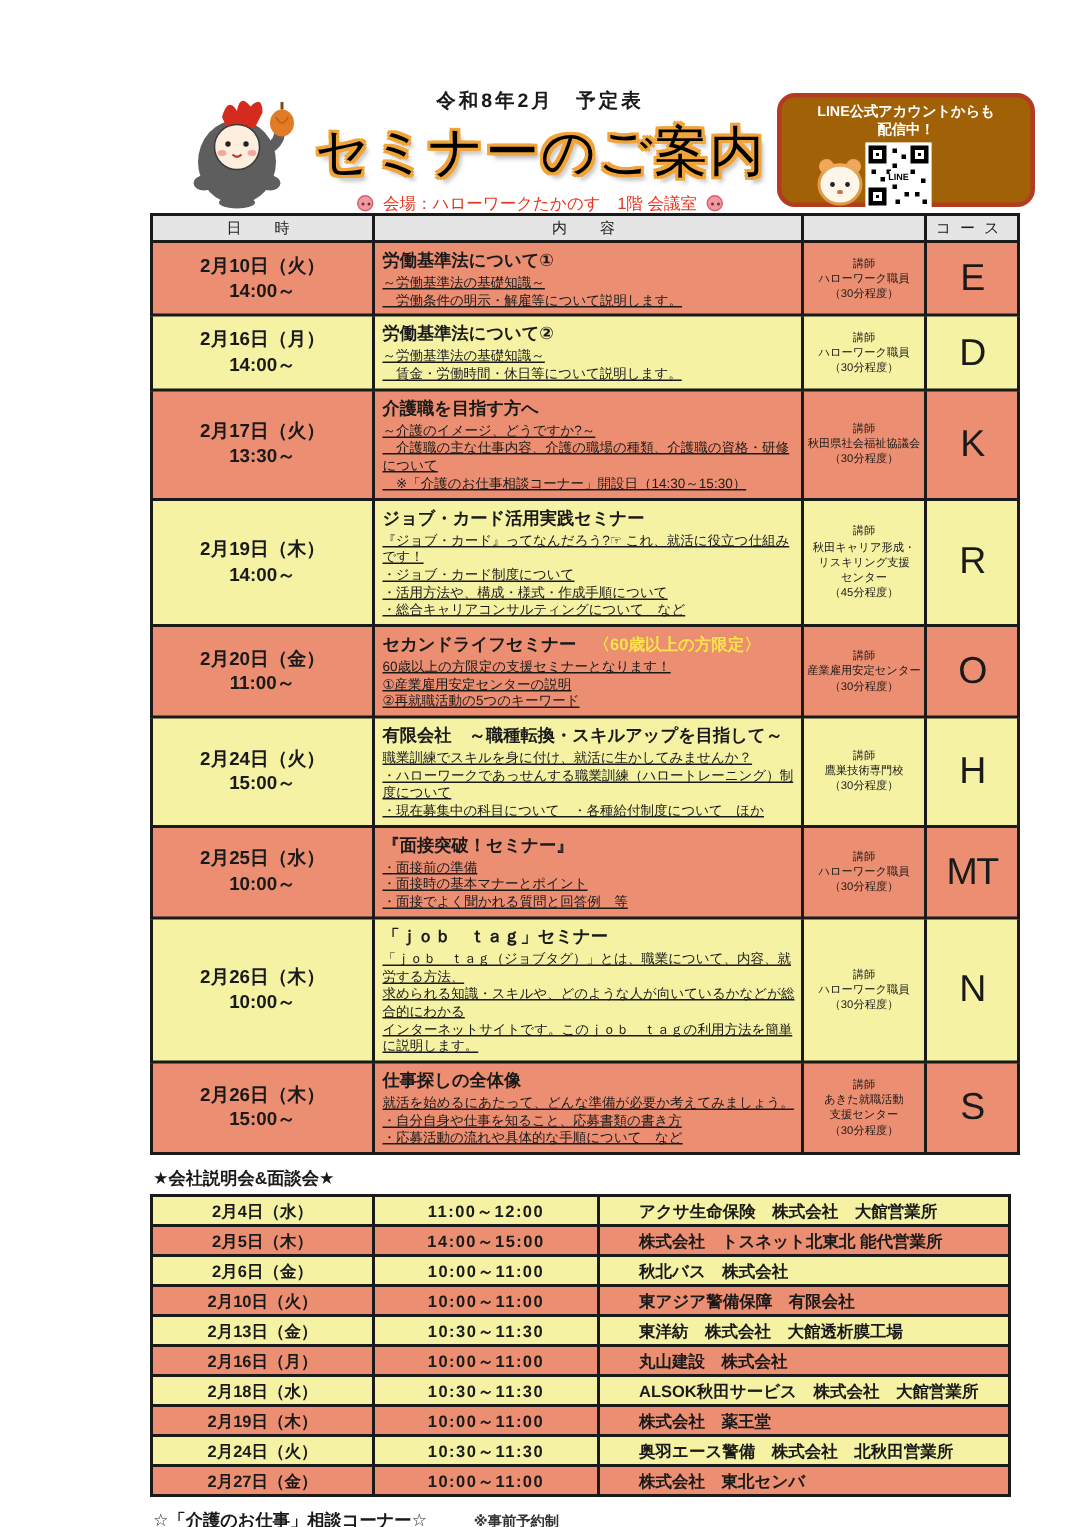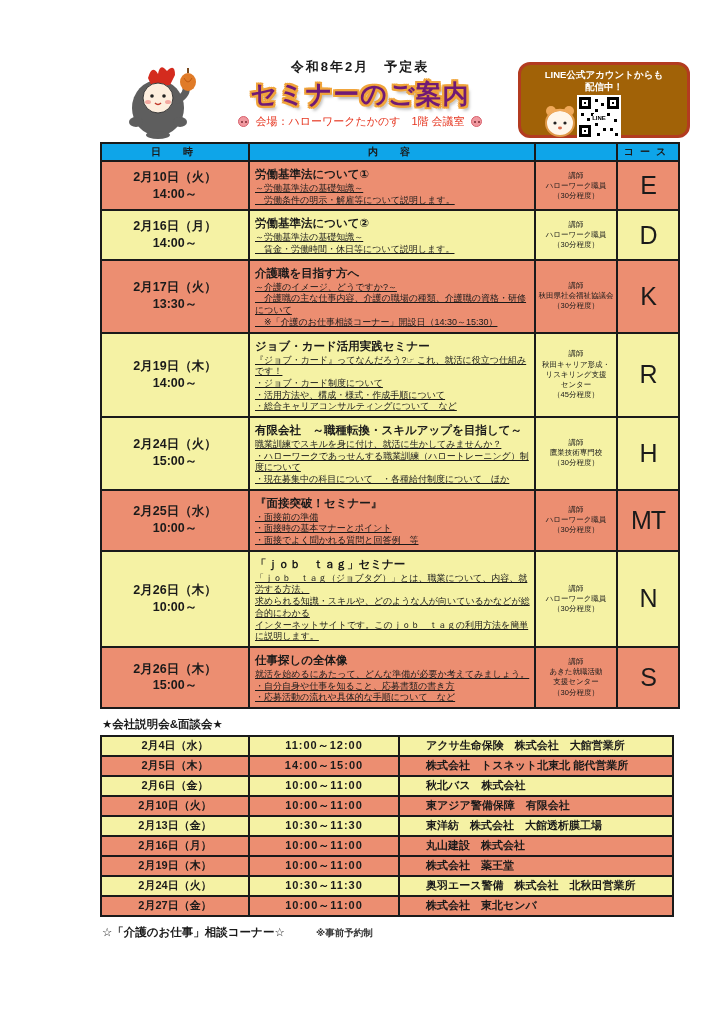--- a/index.html
+++ b/index.html
@@ -6,40 +6,40 @@
   html,body { width:720px; background:#ffffff; }
   body { height:1018px; font-family:"Liberation Sans","DejaVu Sans",sans-serif; color:#1a1a1a; overflow:hidden; }
   .page { position:relative; width:720px; height:1018px; padding:58px 0 0 100px; }
   .content { width:574px; }
 
   
   .header { position:relative; height:84px; width:640px; }
   .mascot { position:absolute; left:18px; top:2px; width:88px; height:82px; }
   .title-block { position:absolute; left:110px; top:0; width:300px; text-align:center; }
   .schedule-label { font-size:13px; font-weight:bold; letter-spacing:2px; }
-  .main-title { margin-top:1px; font-size:26px; font-weight:bold; letter-spacing:1px; color:#701a75;
+  .main-title { margin-top:1px; font-size:36px; font-weight:normal; letter-spacing:1px; color:#000000;
     text-shadow:2px 2px 0 #f0a43a,-2px 2px 0 #f0a43a,2px -2px 0 #f0a43a,-2px -2px 0 #f0a43a,
                 0 2px 0 #f0a43a,0 -2px 0 #f0a43a,2px 0 0 #f0a43a,-2px 0 0 #f0a43a,3px 4px 3px rgba(120,120,120,.55);
     white-space:nowrap; }
   .venue-line { margin-top:2px; font-size:11px; font-weight:normal; color:#e6341e; display:flex; align-items:center; justify-content:center; gap:6px; white-space:nowrap; }
   .oni { width:11px; height:11px; border-radius:50%; background:#f099a0; border:1px solid #d8606c; position:relative; display:inline-block; }
   .oni::before { content:""; position:absolute; left:2px; top:4px; width:2px; height:2px; background:#7c2b33; border-radius:50%; box-shadow:4px 0 0 #7c2b33; }
   .line-box { position:absolute; left:418px; top:4px; width:172px; height:76px; background:#a16207; border:3px solid #b33b20; border-radius:12px; padding:4px 4px 2px 4px; text-align:center; }
   .line-box-text { color:#ffffff; font-size:9.5px; font-weight:bold; line-height:1.25; white-space:pre-line; }
   .line-qr-wrap { position:relative; height:44px; margin-top:2px; }
   .line-qr-wrap .qr { position:absolute; left:52px; top:0; }
   .hamster { position:absolute; left:18px; top:8px; width:34px; height:36px; }
 
   
   table { border-collapse:collapse; width:578px; table-layout:fixed; }
   td,th { border:2px solid #1a1a1a; vertical-align:middle; }
   tr[data-tone="salmon"] > td { background:#ec8e71; }
   tr[data-tone="yellow"] > td { background:#f5f2a4; }
 
-  .seminar-table th { background:#0ea5e9; font-size:10px; font-weight:bold; letter-spacing:6px; padding:1px 0; }
+  .seminar-table th { background:#e5e5e5; font-size:10px; font-weight:normal; letter-spacing:6px; padding:1px 0; }
   .col-date { width:148px; } .col-body { width:286px; } .col-lect { width:82px; } .col-course { width:62px; }
   .cell-date { text-align:center; font-weight:bold; font-size:12.5px; line-height:1.35; }
   .cell-body { padding:2px 4px 3px 5px; }
   .sem-title { font-size:11.5px; font-weight:bold; }
   .title-note { font-size:11px; font-weight:bold; color:#ffe14d; text-shadow:0 0 1px #c96; }
   .sem-detail { font-size:9px; line-height:1.3; white-space:pre-line; margin-top:1px;text-decoration:underline; }
   .cell-lect { text-align:center; font-size:7.5px; font-weight:normal; line-height:1.35; white-space:pre-line; padding:1px; }
   .cell-course { text-align:center; font-size:25px; letter-spacing:-1px; }
 
   .sec-heading { font-size:11.5px; font-weight:bold; margin:8px 0 3px 2px; }
@@ -220,20 +220,38 @@
 ・総合キャリアコンサルティングについて　など</div>
           </td>
           <td class="cell-lect">講師
 秋田キャリア形成・
 リスキリング支援
 センター
 （45分程度）</td>
           <td class="cell-course">R</td>
         </tr>
 
+        <tr data-tone="salmon">
+          <td class="cell-date">
+            <div>2月20日（金）</div>
+            <div>11:00～</div>
+          </td>
+          <td class="cell-body">
+            <div>
+              <span class="sem-title">セカンドライフセミナー　</span><span class="title-note">〈60歳以上の方限定〉</span>
+            </div>
+            <div class="sem-detail">60歳以上の方限定の支援セミナーとなります！
+①産業雇用安定センターの説明
+②再就職活動の5つのキーワード</div>
+          </td>
+          <td class="cell-lect">講師
+産業雇用安定センター
+（30分程度）</td>
+          <td class="cell-course">O</td>
+        </tr>
 
         <tr data-tone="yellow">
           <td class="cell-date">
             <div>2月24日（火）</div>
             <div>15:00～</div>
           </td>
           <td class="cell-body">
             <div>
               <span class="sem-title">有限会社　～職種転換・スキルアップを目指して～</span><span class="title-note"></span>
             </div>
@@ -345,20 +363,25 @@
           <td class="st-time">10:30～11:30</td>
           <td class="st-co">東洋紡　株式会社　大館透析膜工場</td>
         </tr>
 
         <tr data-tone="salmon">
           <td class="st-date">2月16日（月）</td>
           <td class="st-time">10:00～11:00</td>
           <td class="st-co">丸山建設　株式会社</td>
         </tr>
 
+        <tr data-tone="yellow">
+          <td class="st-date">2月18日（水）</td>
+          <td class="st-time">10:30～11:30</td>
+          <td class="st-co">ALSOK秋田サービス　株式会社　大館営業所</td>
+        </tr>
 
         <tr data-tone="salmon">
           <td class="st-date">2月19日（木）</td>
           <td class="st-time">10:00～11:00</td>
           <td class="st-co">株式会社　薬王堂</td>
         </tr>
 
         <tr data-tone="yellow">
           <td class="st-date">2月24日（火）</td>
           <td class="st-time">10:30～11:30</td>

